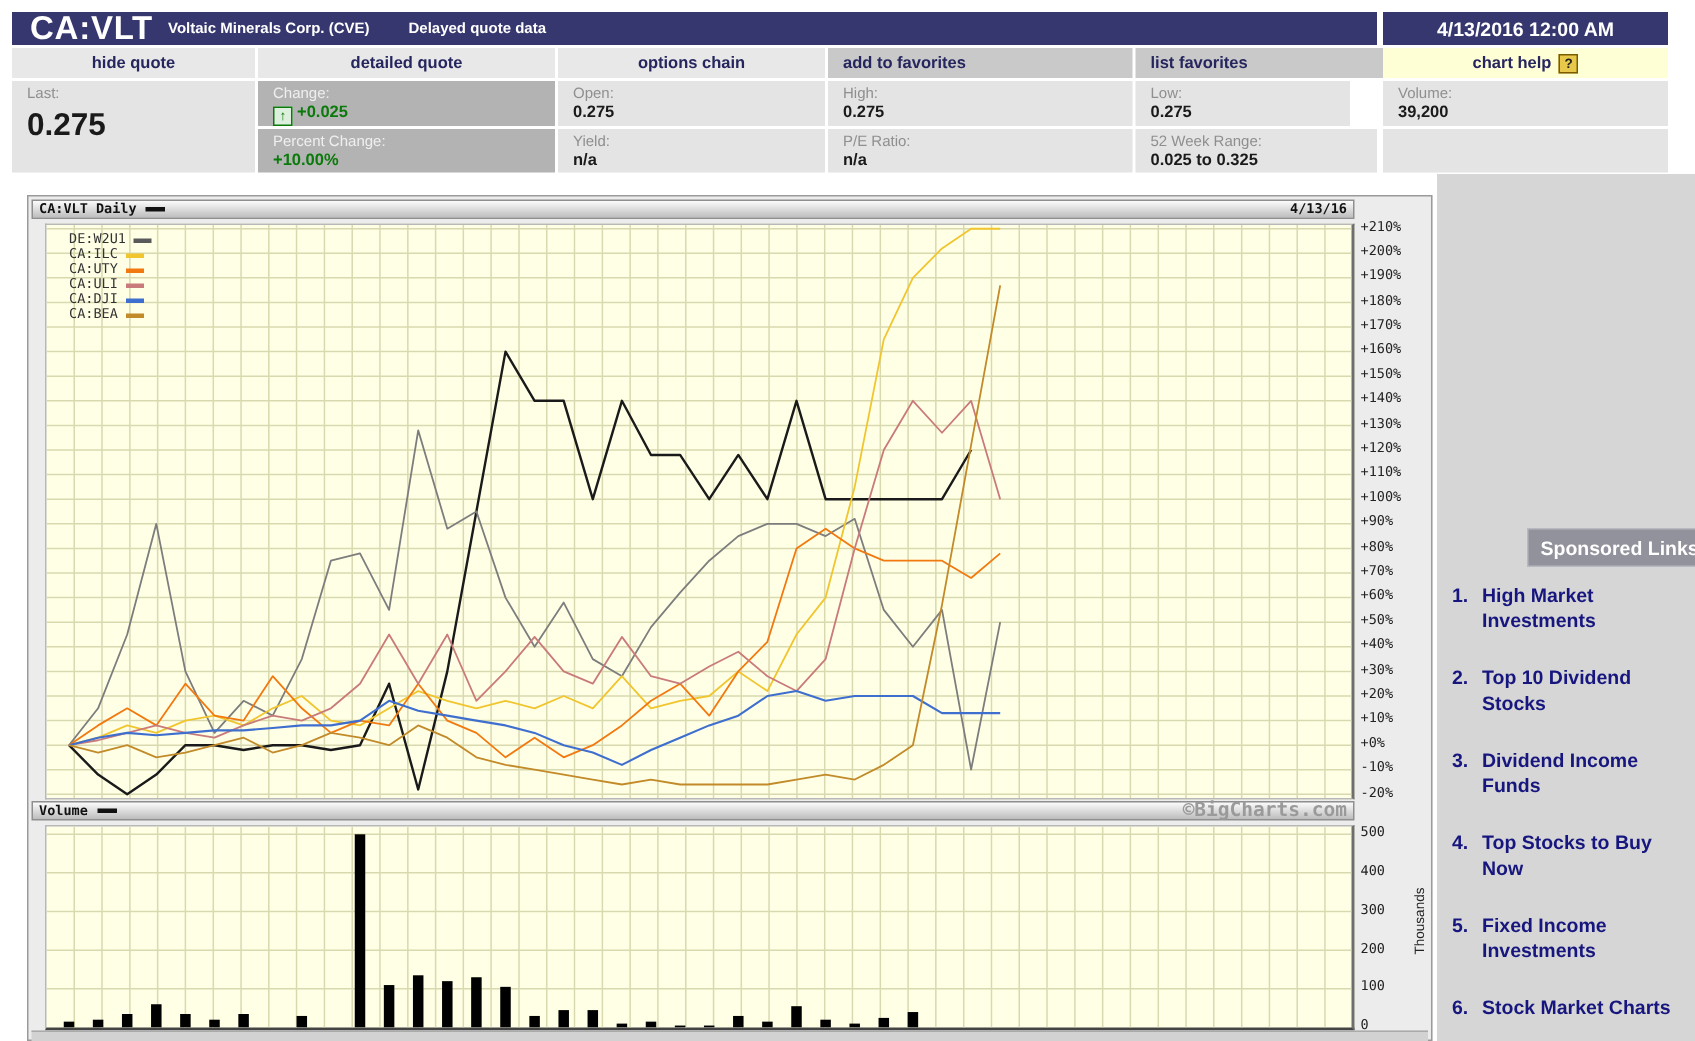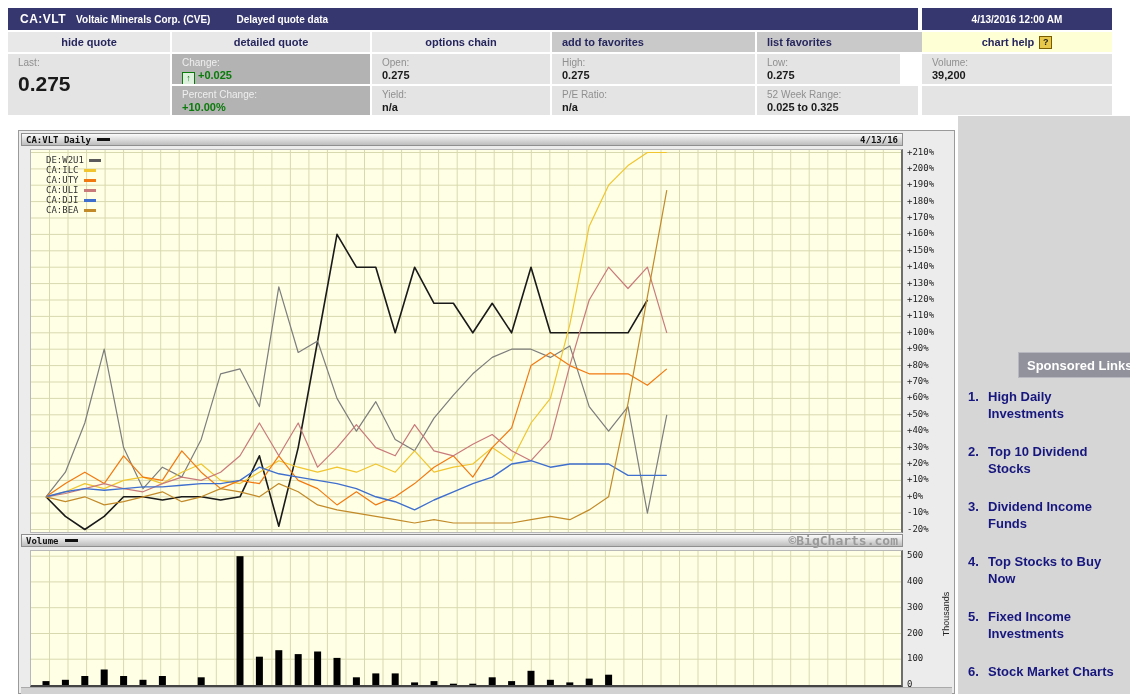--- a/index.html
+++ b/index.html
@@ -1,23 +1,23 @@
 <!DOCTYPE html>
 <html><head>
 <meta charset="utf-8">
 <style>
   html,body{margin:0;padding:0;background:#ffffff;font-family:"Liberation Sans",sans-serif;}
   #stage{position:relative;width:1130px;height:694px;background:#ffffff;overflow:hidden;}
   .abs{position:absolute;}
   
   .navybar{background:#373770;color:#fff;display:flex;align-items:center;}
-  .sym{font-size:12px;font-weight:bold;letter-spacing:.5px;padding:0 10px 0 12px;}
+  .sym{font-size:22px;font-weight:bold;letter-spacing:.5px;padding:0 10px 0 12px;}
   .coname{font-size:10px;font-weight:bold;padding-right:26px;}
   .delayed{font-size:10px;font-weight:bold;}
-  .datebox{background:#373770;color:#fff;font-size:10px;font-weight:bold;display:flex;align-items:center;justify-content:center;}
+  .datebox{background:#373770;color:#fff;font-size:13px;font-weight:bold;display:flex;align-items:center;justify-content:center;}
   
   .tab{display:flex;align-items:center;justify-content:center;font-size:11px;font-weight:bold;color:#26265e;cursor:pointer;}
   .tab.light{background:#e8e8e8;}
   .tab.dark{background:#c9c9c9;justify-content:flex-start;padding-left:10px;box-sizing:border-box;}
   .tab.yellow{background:#ffffd6;}
   .qicon{display:inline-block;width:11px;height:11px;background:#e8c84a;border:1px solid #7a5c00;color:#222;font-size:9px;line-height:11px;text-align:center;margin-left:5px;font-weight:bold;}
   
   .qcell{background:#e4e4e4;padding:3px 0 0 10px;box-sizing:border-box;overflow:hidden;}
   .qcell .lbl{font-size:10px;color:#8f8f8f;display:block;}
   .qcell .val{font-size:11px;font-weight:bold;color:#1a1a1a;display:block;margin-top:1px;}
@@ -355,21 +355,21 @@
       </div>
     <div class="abs thous" style="left:905px;top:478px;">Thousands</div>
 
     <div class="abs botstrip" style="left:2px;top:556px;width:931px;height:7px;"></div>
   </div>
 
   <div class="abs sphead" style="left:1018px;top:352px;width:164px;height:26px;">Sponsored Links</div>
   <div class="abs" id="splinks" style="left:968px;top:388px;width:156px;">
       <div class="sp-link">
         <span class="n">1.</span>
-        <span class="t">High Daily Investments</span>
+        <span class="t">High Market Investments</span>
       </div>
       <div class="sp-link">
         <span class="n">2.</span>
         <span class="t">Top 10 Dividend Stocks</span>
       </div>
       <div class="sp-link">
         <span class="n">3.</span>
         <span class="t">Dividend Income Funds</span>
       </div>
       <div class="sp-link">

